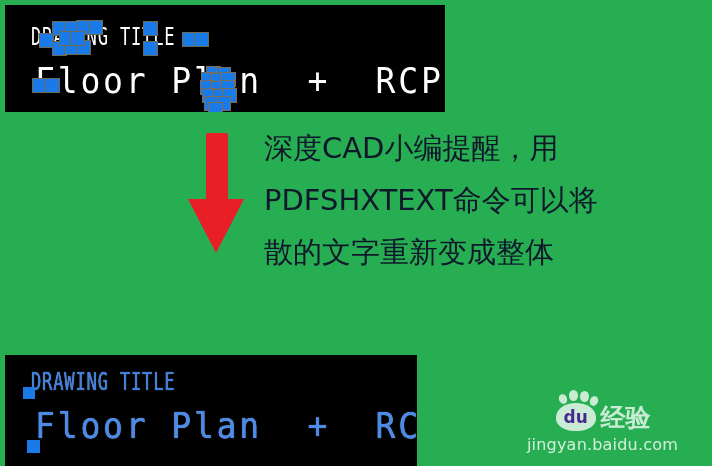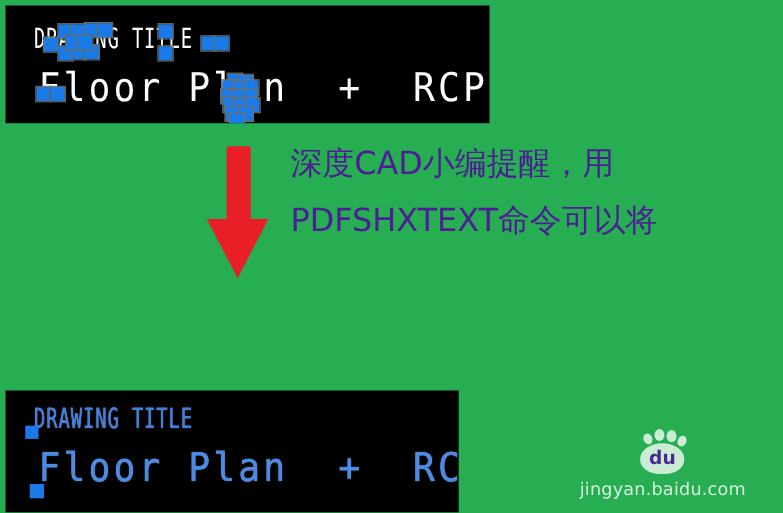--- a/index.html
+++ b/index.html
@@ -97,21 +97,21 @@
     border-left:28px solid transparent;
     border-right:28px solid transparent;
     border-top:54px solid #e81f26;
   }
 
   
   #caption{
     position:absolute;
     left:264px; top:122px;
     width:448px;
-    color:#4c1d95;
+    color:#0f172a;
     font-size:29px;
     line-height:52px;
     font-family:"DejaVu Sans","Liberation Sans",sans-serif;
     letter-spacing:0px;
   }
   #caption div{ white-space:nowrap; }
 
   
   #watermark{
     position:absolute;
@@ -211,20 +211,21 @@
 </div>
 
 <div id="arrow">
   <div class="shaft"></div>
   <div class="head"></div>
 </div>
 
 <div id="caption">
   <div>深度CAD小编提醒，用</div>
   <div>PDFSHXTEXT命令可以将</div>
+  <div>散的文字重新变成整体</div>
 </div>
 
 <div class="cad-panel" id="panel-bottom">
 
   <div class="cad-line" id="bot-title">DRAWING TITLE</div>
 
   <div class="cad-line" id="bot-sub">Floor Plan  +  RCP</div>
 
   <div class="grip sm" style="left:18px;top:32px;"></div>
   <div class="grip" style="left:22px;top:85px;"></div>
@@ -233,15 +234,16 @@
 <div id="watermark">
   <div class="wm-row">
     <span class="wm-paw">
       <span class="pad p1"></span>
       <span class="pad p2"></span>
       <span class="pad p3"></span>
       <span class="pad p4"></span>
       <span class="pad big"></span>
       <span class="wm-du">du</span>
     </span>
+    <span class="wm-jy">经验</span>
   </div>
   <div class="wm-url">jingyan.baidu.com</div>
 </div>
 
 </body></html>

